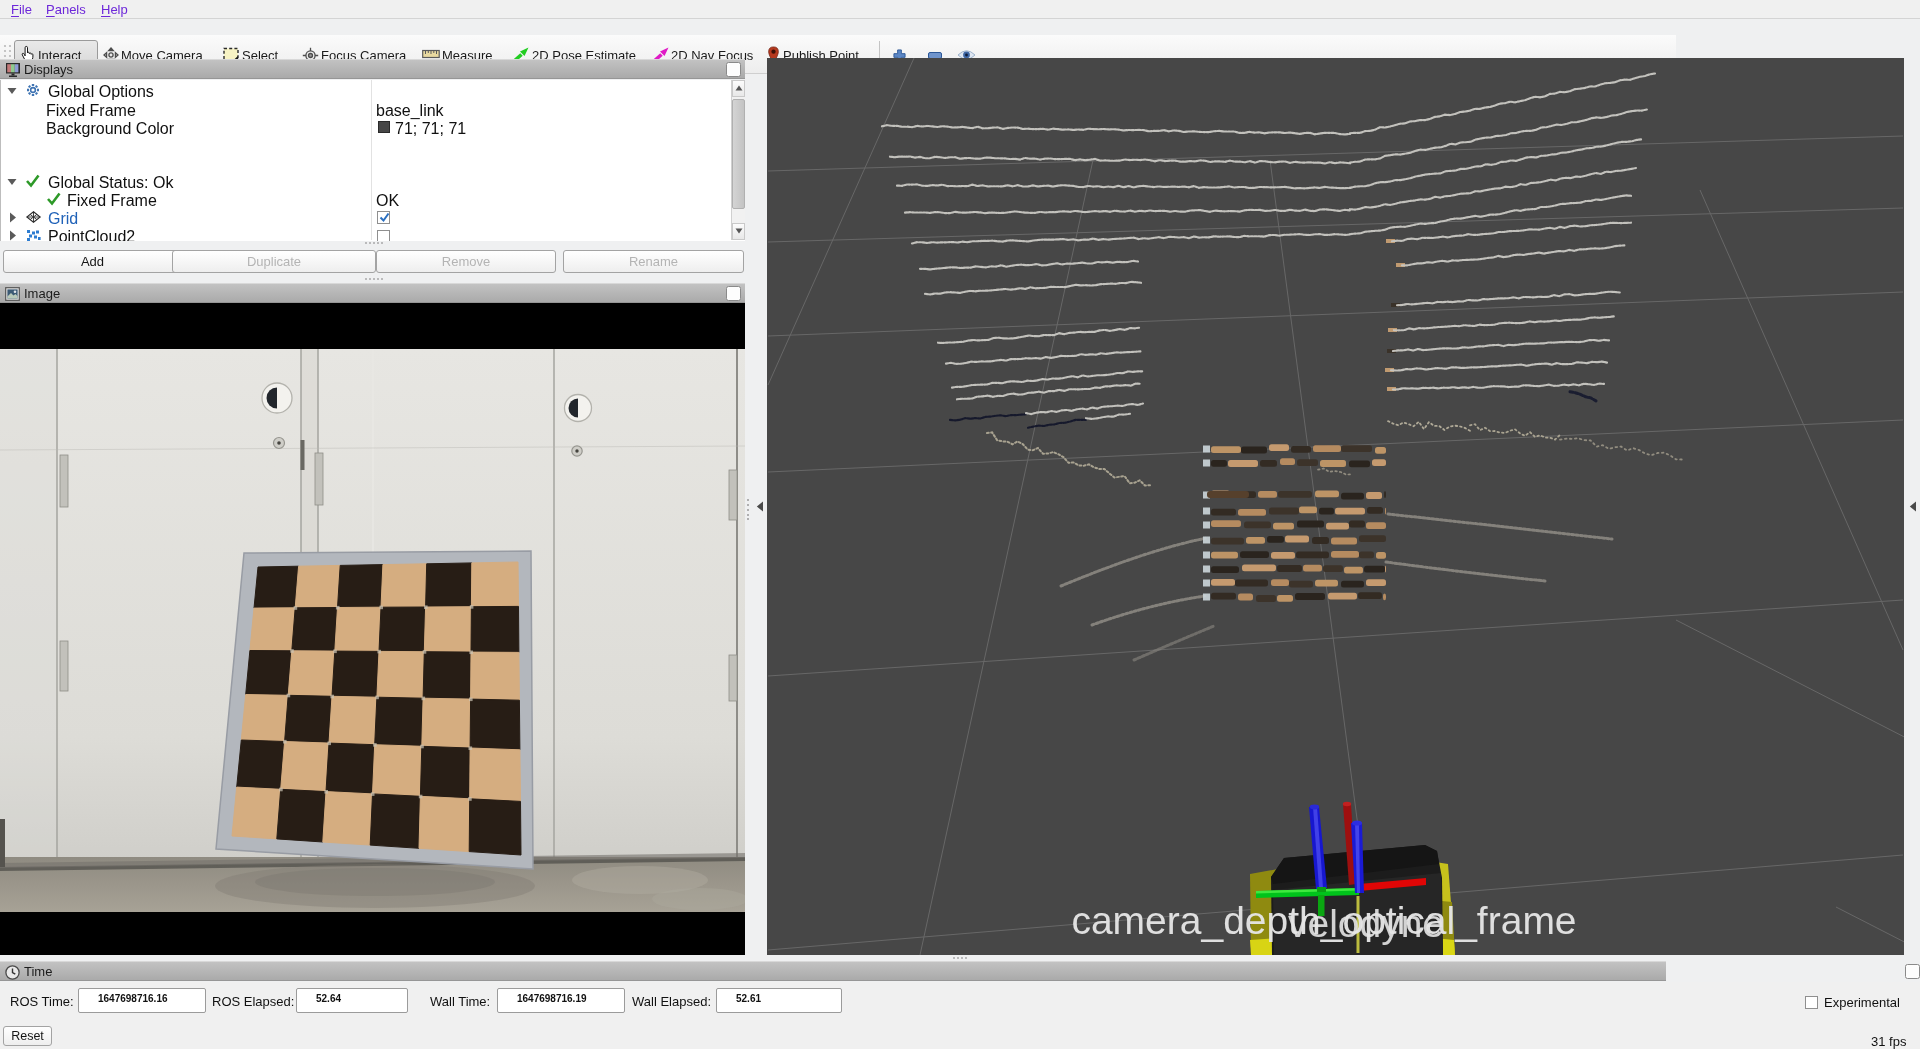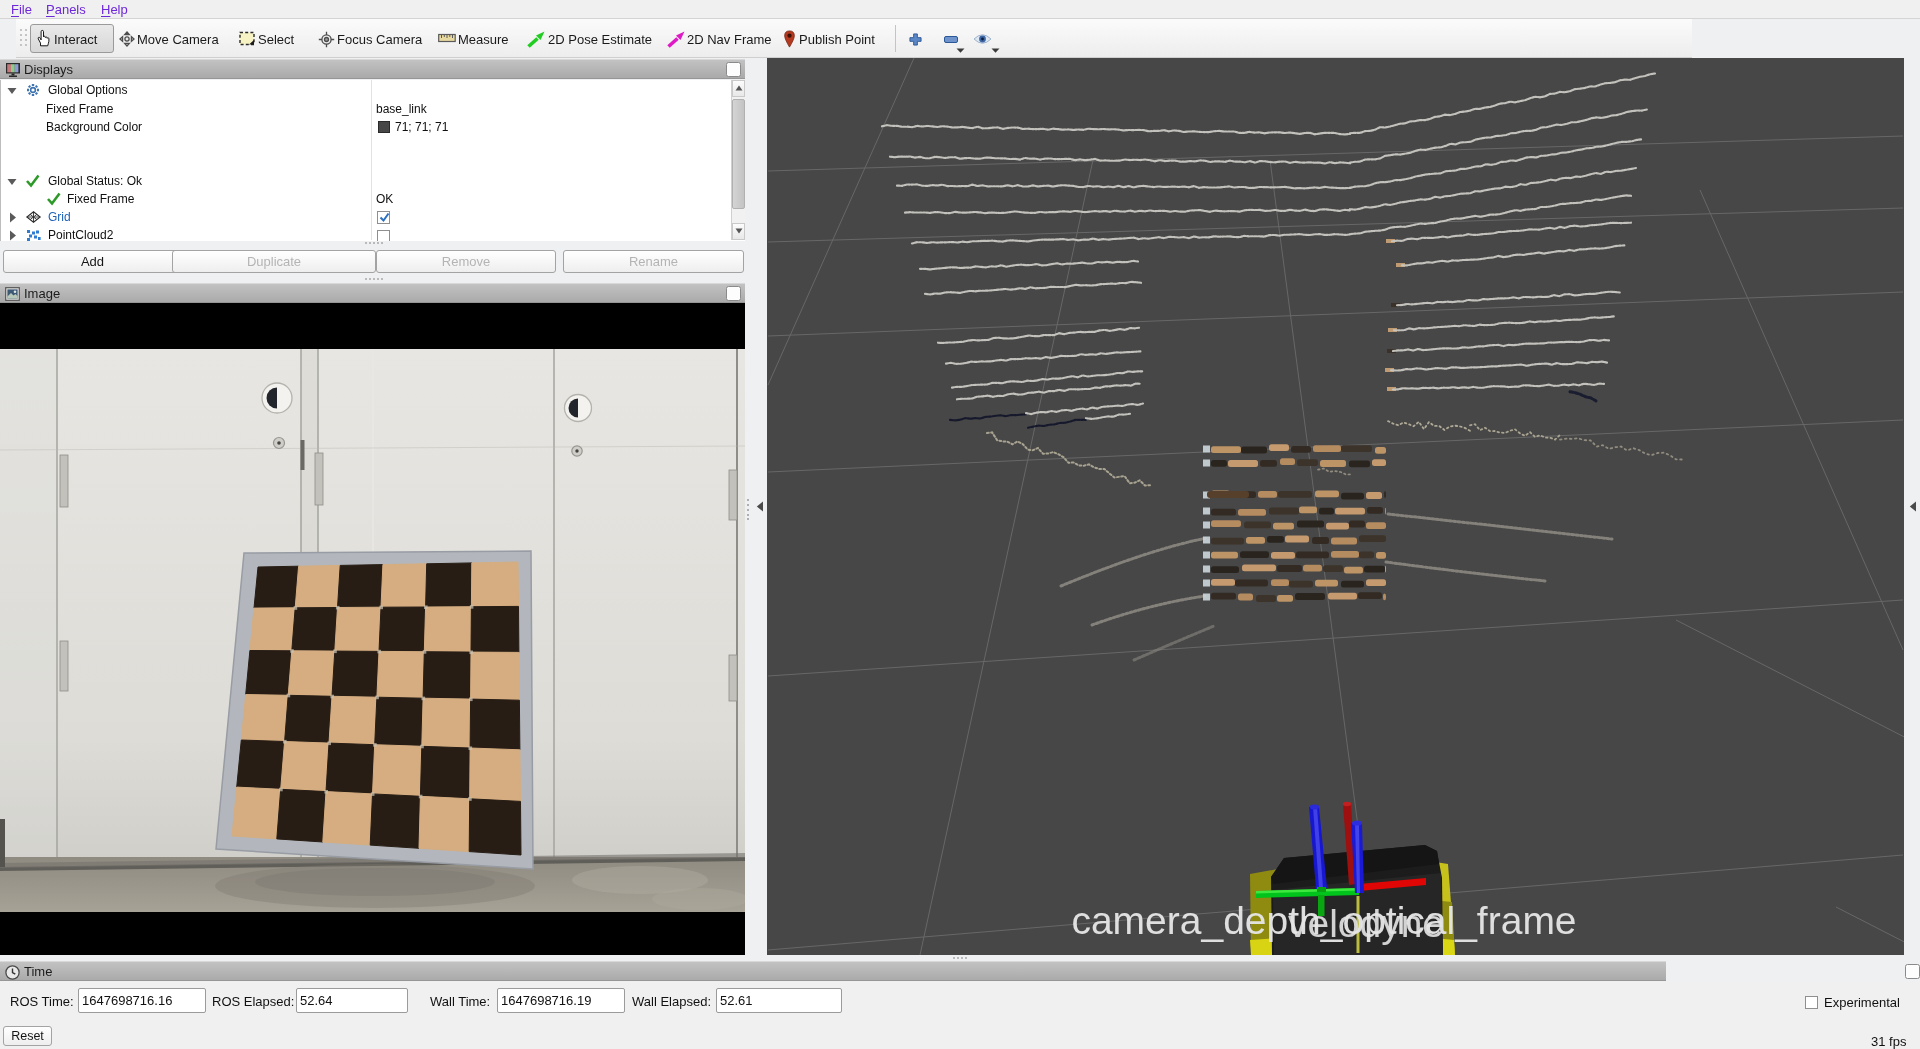--- a/index.html
+++ b/index.html
@@ -1,55 +1,55 @@
 <!DOCTYPE html>
 <html><head><meta charset="utf-8"><title>RViz</title><style>
 * { margin:0; padding:0; box-sizing:border-box; }
 html,body { width:1920px; height:1049px; overflow:hidden; background:#eff0f1;
   font-family:"Liberation Sans", sans-serif; }
 .abs { position:absolute; }
 #menubar { position:relative; left:0; top:0; width:1920px; height:19px; background:#f0f0f0;
   border-bottom:1px solid #d4d4d4; font-size:13px; color:#6d28d9; }
 #menubar span { position:absolute; top:2px; }
 #menubar u { text-decoration:underline; text-underline-offset:2px; }
-#toolbar { position:relative; left:0; top:0; width:1676px; height:39px;
-  background:linear-gradient(#fbfbfb,#ededed); border-bottom:1px solid #cfcfcf;margin-left:16px; }
+#toolbar { position:relative; left:0; top:16px; width:1676px; height:39px;
+  background:linear-gradient(#fbfbfb,#ededed); border-bottom:1px solid #cfcfcf; }
 .tbtxt { position:absolute; top:13px; font-size:13px; color:#1a1a1a; font-weight:400; }
 .ticon { position:absolute; top:12px; }
 #interactbtn { position:absolute; left:14px; top:5px; width:84px; height:29px;
   border:1px solid #9a9a9a; border-radius:3px;
   background:linear-gradient(#e9e9e9,#d7d7d7); }
 .paneltitle { position:absolute; left:0; height:20px;
   background:linear-gradient(#c2c2c2,#aaaaaa); border-top:1px solid #d8d8d8;
   border-bottom:1px solid #969696; font-size:13px; color:#1c1c1c; }
 .paneltitle .txt { position:absolute; left:24px; top:2px; }
 .floatbtn { position:absolute; top:2px; width:15px; height:15px; background:#fdfdfd;
   border:1px solid #8a8a8a; border-radius:2.5px; }
 #tree { position:absolute; left:0; top:80px; width:745px; height:161px; background:#ffffff;
-  border-left:1px solid #bdbdbd; font-size:12px; color:#101010; }
+  border-left:1px solid #bdbdbd; font-size:16px; color:#101010; }
 .trow { position:absolute; left:0; height:19px; width:729px; }
 .trow .lab { position:absolute; top:2px; }
 .trow .val { position:absolute; left:375px; top:2px; }
 .cbx { position:absolute; left:376px; top:2px; width:13px; height:13px; background:#fff;
   border:1px solid #8f8f8f; }
 .colsep { position:absolute; left:371px; top:80px; width:1px; height:160px; background:#e2e2e2; }
 #vscroll { position:absolute; left:731px; top:80px; width:14px; height:160px;
   background:#f1f1f1; border-left:1px solid #d0d0d0; }
 .btn { position:absolute; top:250px; height:23px; border:1px solid #a3a3a3; border-radius:3px;
   background:linear-gradient(#ffffff,#eeeeee); font-size:13px; text-align:center;
   padding-top:3px; color:#151515; }
 .btn.dis { color:#b4b4b4; }
 #imgblack { position:absolute; left:0; top:303px; width:745px; height:652px; background:#000; }
 #view3d { position:absolute; left:767px; top:58px; width:1137px; height:897px;
   background:#474747; }
 #timepanel { position:absolute; left:0; top:982px; width:1920px; height:67px; background:#f0f0f0; }
 .tlabel { position:absolute; top:994px; font-size:13px; color:#111; }
 .tinput { position:absolute; top:988px; height:25px; background:#fff;
-  border:1px solid #9b9b9b; border-radius:2px; font-size:13px; color:#111;
-  padding:4px 0 0 3px; font-family:"Liberation Sans", sans-serif; }
+  border:1px solid #9b9b9b; border-radius:2px; font-size:10px; color:#111;
+  padding:4px 0 0 19px; font-family:"Liberation Sans", sans-serif;font-weight:bold; }
 </style></head>
 <body>
 <div id="menubar">
  <span style="left:11px"><u>F</u>ile</span>
  <span style="left:46px"><u>P</u>anels</span>
  <span style="left:101px"><u>H</u>elp</span>
 </div>
 
 <div id="toolbar">
  <svg class="abs" style="left:3px;top:9px" width="9" height="22">
@@ -107,21 +107,21 @@
  <svg class="ticon" style="left:511px" width="19" height="17" viewBox="0 0 19 17">
   <path d="M1.5 15.5 L10.5 7.5" stroke="#21cd21" stroke-width="3.6" fill="none"></path>
       <path d="M9 4.5 L17.5 0.5 L13.5 9 Z" fill="#21cd21"></path>
  </svg>
  <div class="tbtxt" style="left:532px">2D Pose Estimate</div>
 
  <svg class="ticon" style="left:651px" width="19" height="17" viewBox="0 0 19 17">
   <path d="M1.5 15.5 L10.5 7.5" stroke="#e019c6" stroke-width="3.6" fill="none"></path>
       <path d="M9 4.5 L17.5 0.5 L13.5 9 Z" fill="#e019c6"></path>
  </svg>
- <div class="tbtxt" style="left:671px">2D Nav Frame</div>
+ <div class="tbtxt" style="left:671px">2D Nav Focus</div>
 
  <svg class="ticon" style="left:767px;top:11px" width="13" height="18" viewBox="0 0 14 20">
   <path d="M7 1 Q12.4 1 12.4 6.4 Q12.4 10 7 19 Q1.6 10 1.6 6.4 Q1.6 1 7 1 Z" fill="#b5391f" stroke="#6e1f10" stroke-width="0.8"></path>
   <circle cx="7" cy="6.3" r="2.4" fill="#3c1007"></circle>
  </svg>
  <div class="tbtxt" style="left:783px">Publish Point</div>
 
  <div class="abs" style="left:879px;top:6px;width:1px;height:27px;background:#c4c4c4"></div>
  <svg class="ticon" style="left:893px;top:14px;" width="13" height="13" viewBox="0 0 14 14">
   <path d="M5 1 H9 V5 H13 V9 H9 V13 H5 V9 H1 V5 H5 Z" fill="#5c87c5" stroke="#2b5797" stroke-width="1"></path>

